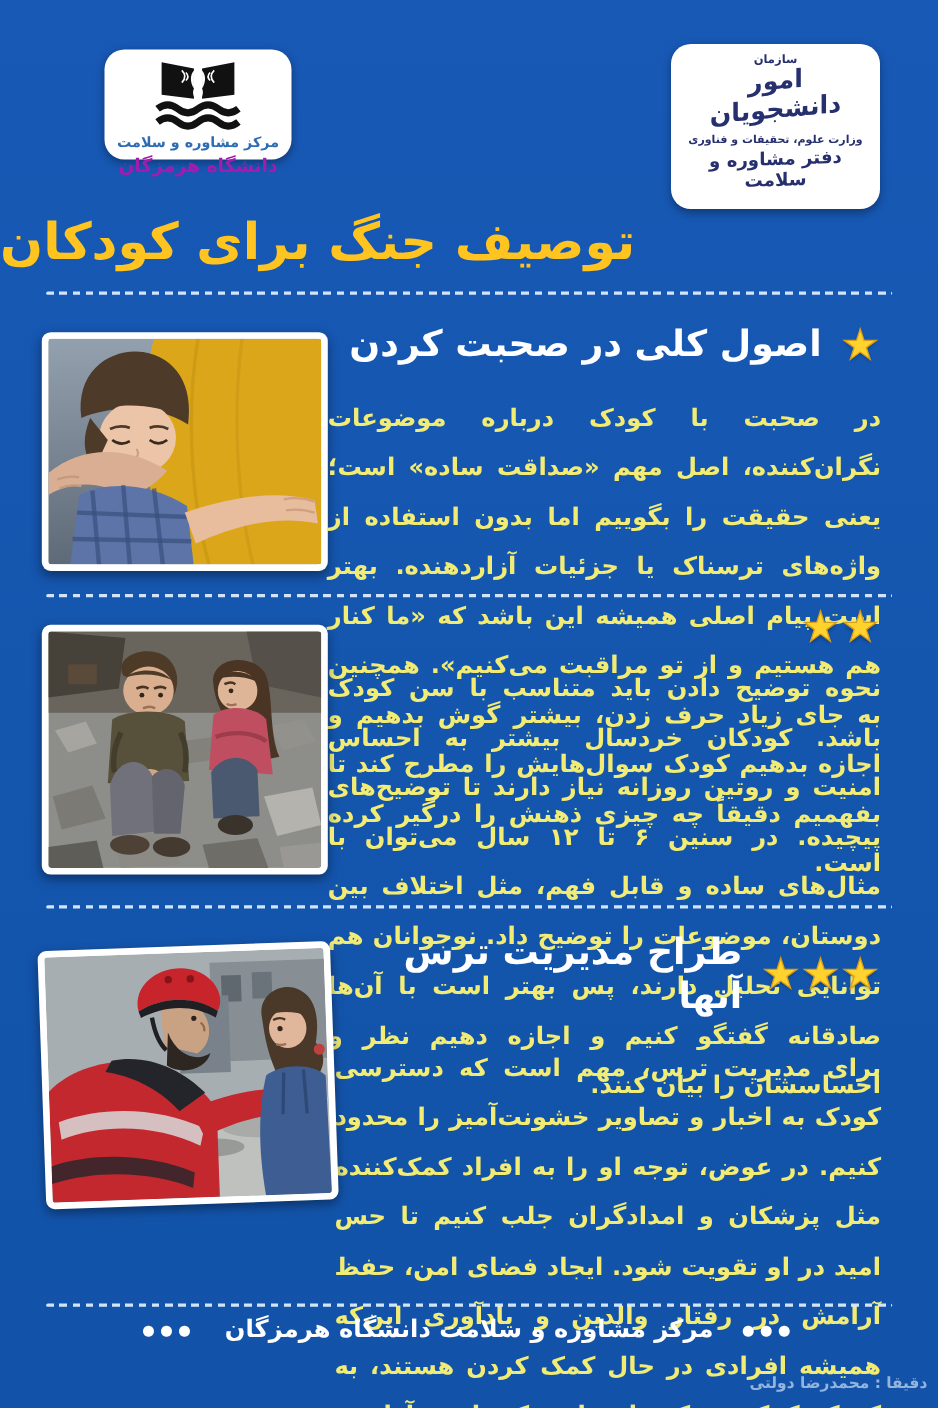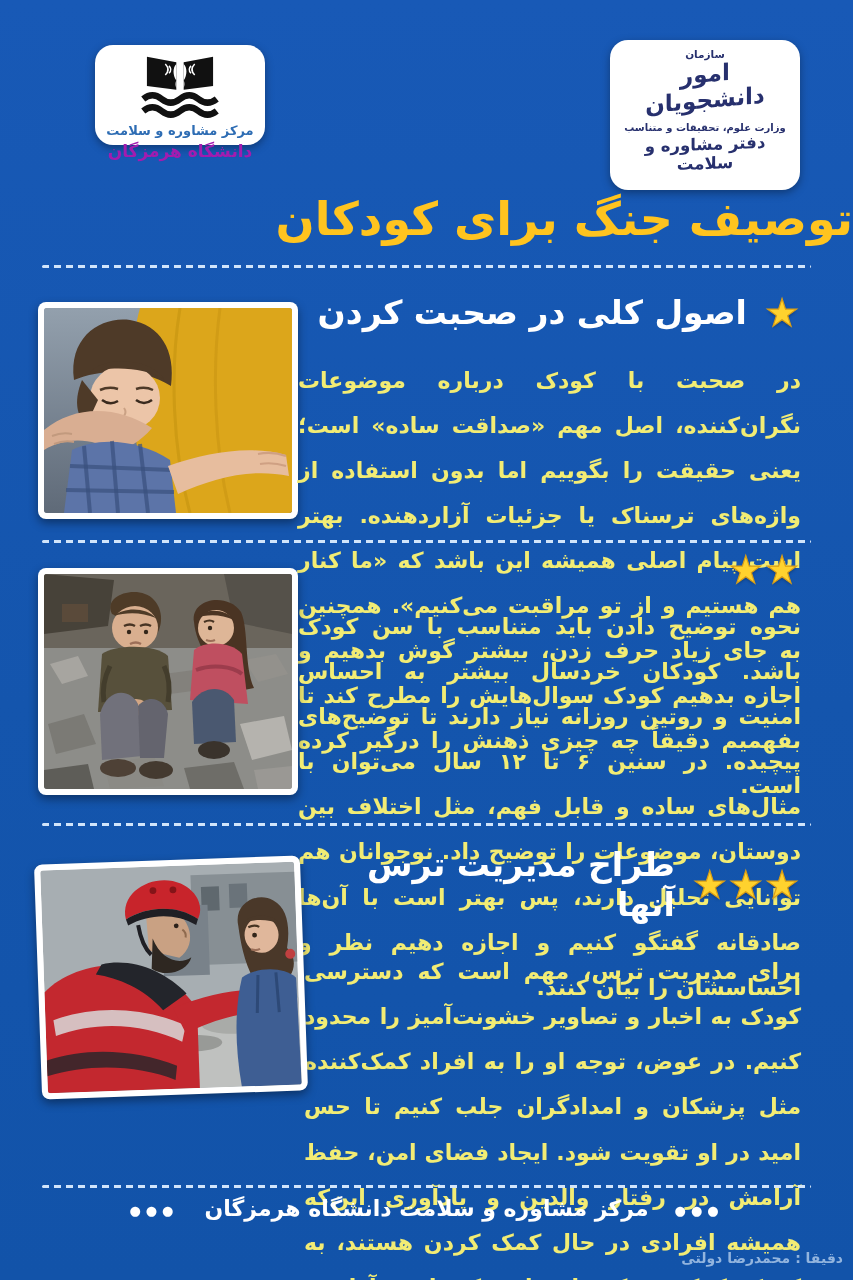--- a/index.html
+++ b/index.html
@@ -15,21 +15,21 @@
   .logo-left .emblem{display:block;margin:2px auto 0;}
   .logo-l1{color:#2e6db4;font-weight:bold;font-size:13px;direction:rtl;margin-top:2px;}
   .logo-l2{color:#a21caf;font-weight:bold;font-size:17px;direction:rtl;margin-top:3px;}
   .logo-right{left:610px;top:40px;width:190px;height:150px;padding:6px 8px;box-sizing:border-box;
     color:#27306e;direction:rtl;}
   .cal-small{font-size:10.5px;font-weight:bold;margin-top:2px;}
   .cal-big{font-size:23px;font-weight:bold;line-height:1.15;transform:skewY(-5deg);margin-top:1px;}
   .cal-line1{font-size:10px;font-weight:bold;margin-top:8px;}
   .cal-line2{font-size:16.5px;font-weight:bold;margin-top:2px;transform:skewY(-2deg);}
   
-  .title{position:absolute;top:192px;left:0;width:100%;margin:0;text-align:right;direction:rtl;
+  .title{position:absolute;top:192px;left:0;width:100%;margin:0;text-align:left;direction:rtl;
     font-size:46px;font-weight:bold;color:#ffc41f;letter-spacing:0;}
   
   .divider{position:absolute;left:42px;right:42px;height:3px;border-radius:2px;
     background:repeating-linear-gradient(90deg,rgba(219,236,255,.95) 0 7px,rgba(219,236,255,0) 7px 12px);}
   .d1{top:265px}.d2{top:540px}.d3{top:823px}.d4{top:1185px}
   
   .sec{position:absolute;left:38px;width:777px;display:flex;direction:ltr;align-items:flex-start;}
   .s1{top:278px}.s2{top:546px}.s3{top:830px}
   .photo{flex:none;background:#fff;border-radius:8px;padding:6px;
     box-shadow:0 4px 10px rgba(0,0,0,.4);}
@@ -70,21 +70,21 @@
       <path d="M10,50 Q20,42 30,50 T50,50 T70,50 T90,50" stroke="#111" stroke-width="7" fill="none"></path>
       <path d="M10,63 Q20,55 30,63 T50,63 T70,63 T90,63" stroke="#111" stroke-width="7" fill="none"></path>
     </svg>
     <div class="logo-l1">مرکز مشاوره و سلامت</div>
     <div class="logo-l2">دانشگاه هرمزگان</div>
   </div>
 
   <div class="logo-card logo-right">
     <div class="cal-small">سازمان</div>
     <div class="cal-big">امور دانشجویان</div>
-    <div class="cal-line1">وزارت علوم، تحقیقات و متناسب</div>
+    <div class="cal-line1">وزارت علوم، تحقیقات و فناوری</div>
     <div class="cal-line2">دفتر مشاوره و سلامت</div>
   </div>
 
   <h1 class="title">توصیف جنگ برای کودکان</h1>
   <div class="divider d1"></div>
 
   <section class="sec s1">
     <div class="photo pm1">
       <svg width="248" height="205" viewBox="0 0 248 205">
         <rect width="248" height="205" fill="#8e99a6"></rect>

